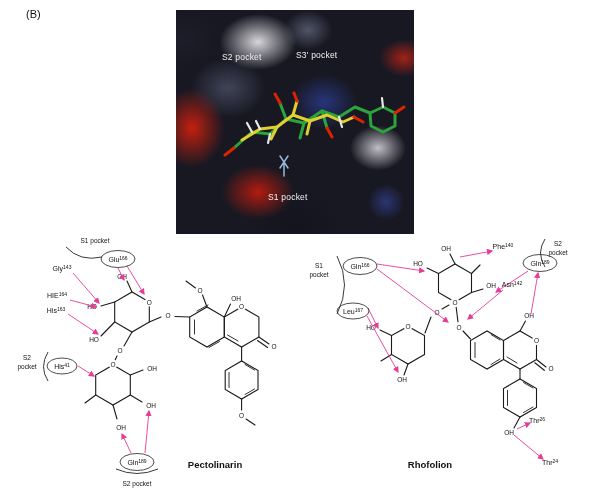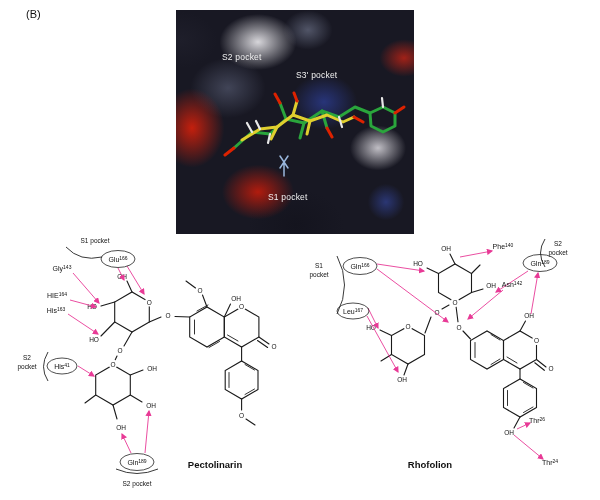--- a/index.html
+++ b/index.html
@@ -55,21 +55,21 @@
         <path d="M58,138 L49,145 M104,93 L99,84 M151,118 L156,127 M178,107 L187,112 M121,91 L118,83 M219,103 L228,97"></path>
       </g>
       <g stroke="#e8e8e8" stroke-width="2.2" fill="none" stroke-linecap="round">
         <path d="M76,122 L71,113 M163,107 L166,117 M94,124 L92,133 M207,97 L206,88 M84,119 L80,111"></path>
       </g>
       <g stroke="#9ab7dd" stroke-width="1.5" fill="none" stroke-linecap="round">
         <path d="M104,146 L112,158 M112,146 L104,158 M108,152 L108,166"></path>
       </g>
     </svg>
     <span class="slabel" style="left:46px;top:42px">S2 pocket</span>
-    <span class="slabel" style="left:120px;top:60px">S3' pocket</span>
+    <span class="slabel" style="left:120px;top:40px">S3' pocket</span>
     <span class="slabel" style="left:92px;top:182px">S1 pocket</span>
   </div>
 
   <svg class="diagram" width="600" height="500" viewBox="0 0 600 500">
     <defs>
       <marker id="ah" viewBox="0 0 8 8" refX="6.5" refY="4" markerWidth="7" markerHeight="7" orient="auto">
         <path d="M0,0 L8,4 L0,8 Z" fill="#e83a96"></path>
       </marker>
     </defs>
 

